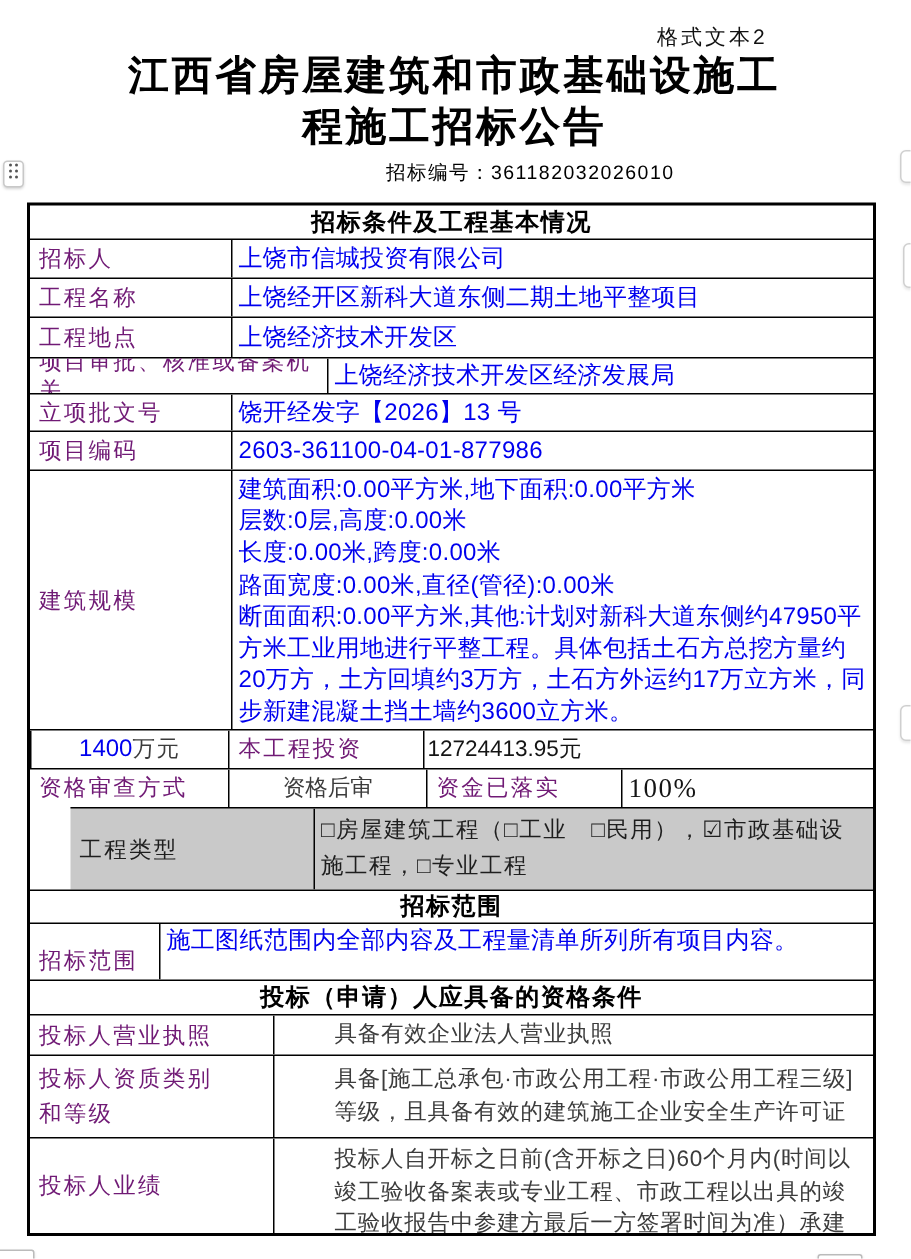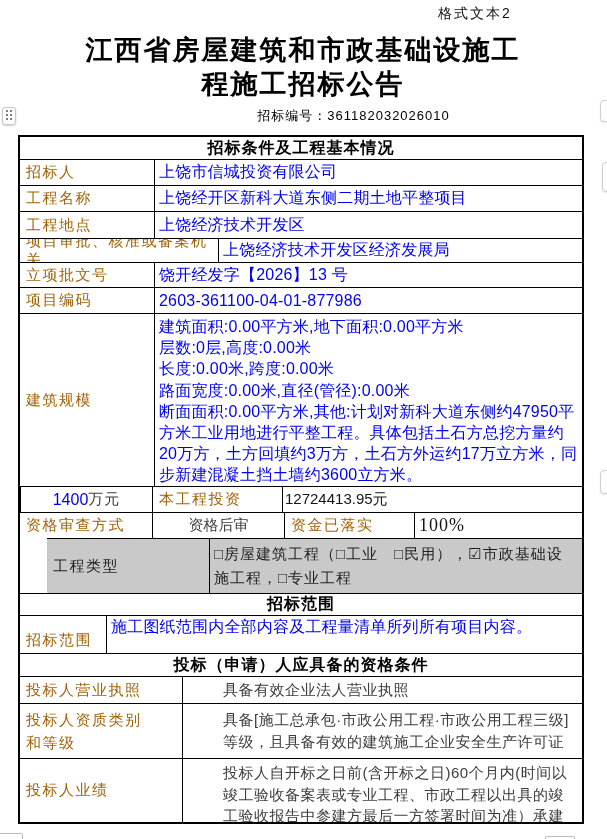--- a/index.html
+++ b/index.html
@@ -7,21 +7,21 @@
   body {
     position:relative;
     width:607px; height:839px;
     background:#ffffff;
     overflow:hidden;
     font-family:"Liberation Sans","DejaVu Sans",sans-serif;
     color:#000;
   }
   
   .fmt-label{
-    position:absolute; left:438px; top:5px;
+    position:absolute; left:438px; top:16px;
     font-family:Liberation Sans, sans-serif;
     font-size:14px; letter-spacing:2px; color:#111;
   }
   .doc-title{
     position:absolute; left:73px; top:33px; width:460px;
     text-align:center;
     font-family:"Liberation Serif","DejaVu Serif",serif;
     font-weight:bold; font-size:27px; line-height:34px;
     letter-spacing:2px; color:#000;
   }
@@ -39,21 +39,21 @@
   }
   .tr{ display:flex; border-top:1px solid #000; overflow:hidden; }
   .tr:first-child{ border-top:none; }
   .td{ overflow:hidden; }
   .sec{
     width:100%; text-align:center; font-weight:bold; font-size:16px;
     letter-spacing:1px; color:#000; display:flex; align-items:center; justify-content:center;
   }
   .lbl{
     width:134px; flex:0 0 134px; padding:2px 4px 2px 6px;
-    font-size:15px; letter-spacing:1.5px; color:#a16207;
+    font-size:15px; letter-spacing:1.5px; color:#701a75;
     display:flex; align-items:center;
   }
   .val{
     flex:1; border-left:1px solid #000; padding:2px 4px 2px 4px;
     font-size:16px; color:#0000ee;
     display:flex; align-items:center; letter-spacing:0.2px;
   }
   .wide-lbl{ width:198px; flex:0 0 198px; }
   .mid-lbl{ width:162px; flex:0 0 162px; }
   .narrow-lbl{ width:86px; flex:0 0 86px; }

